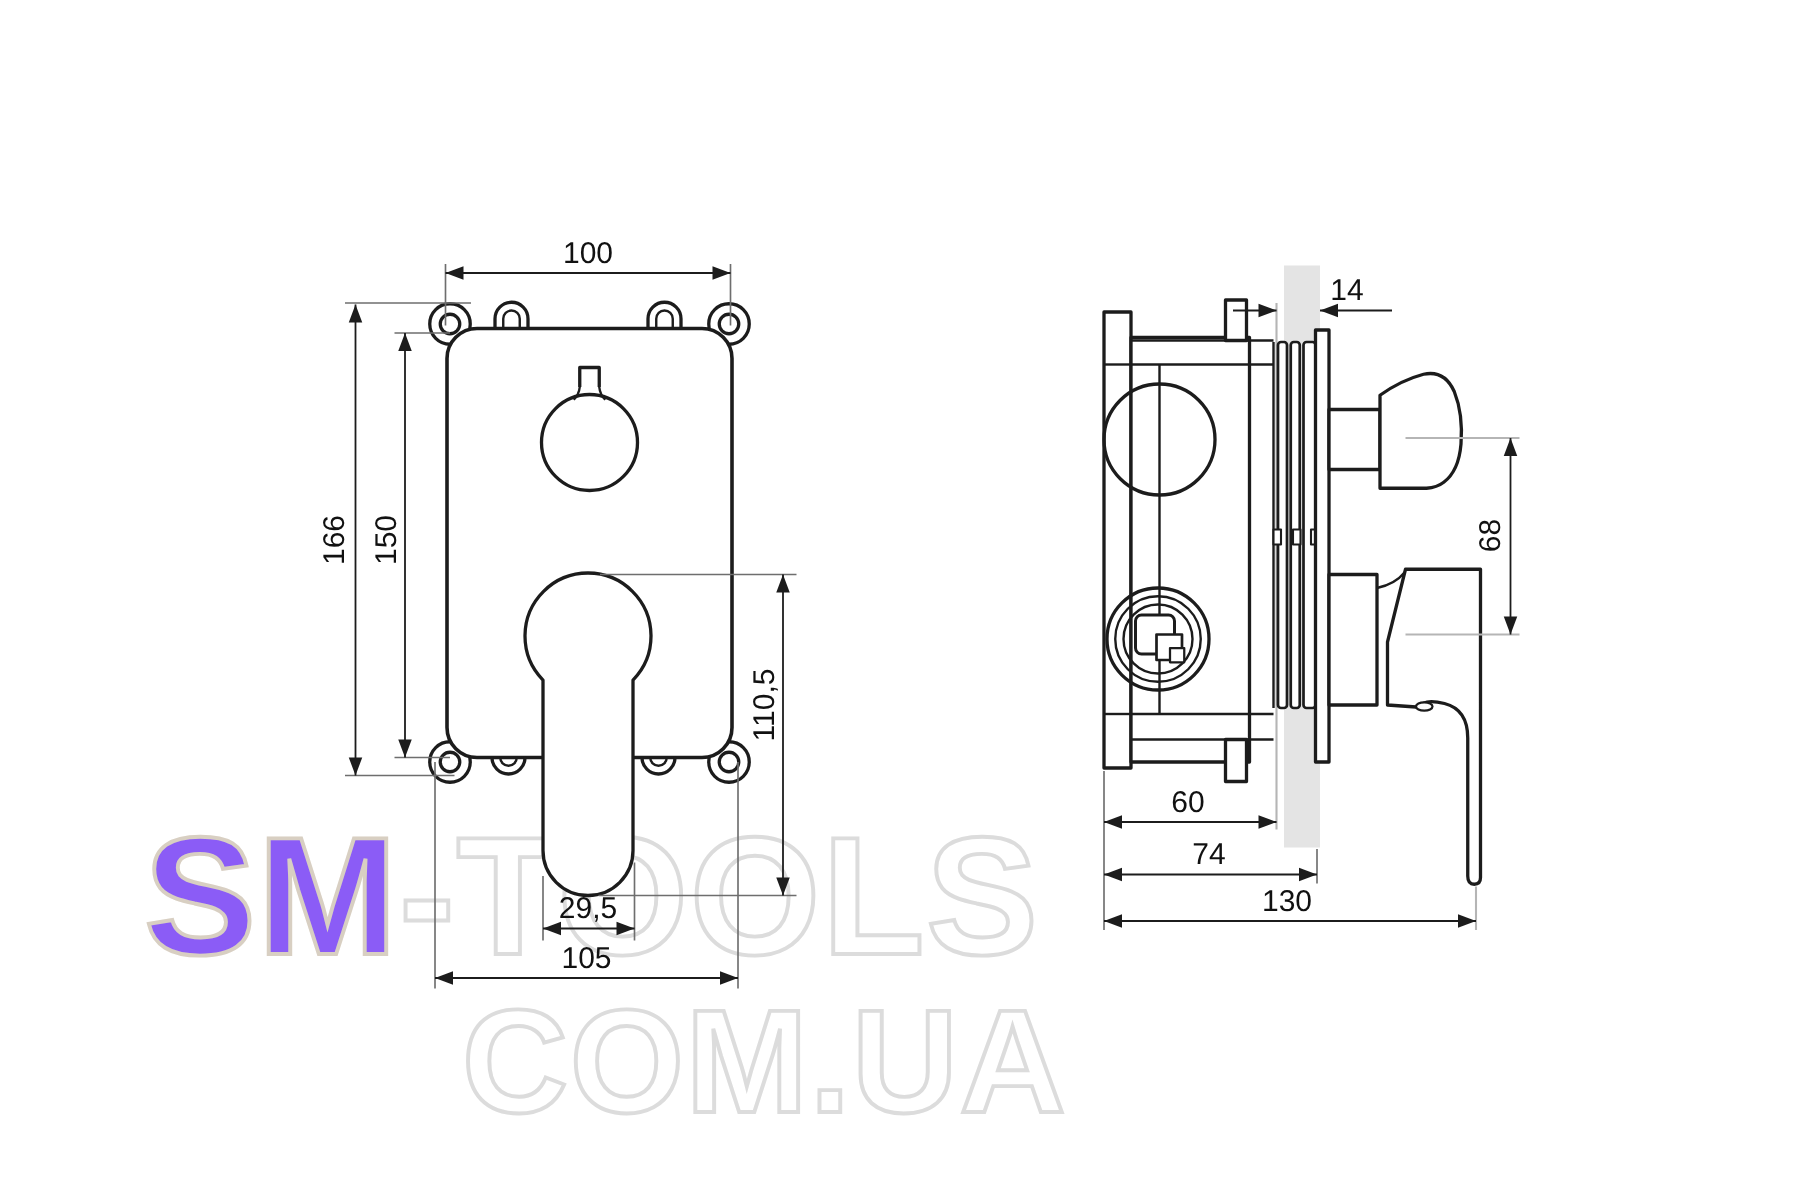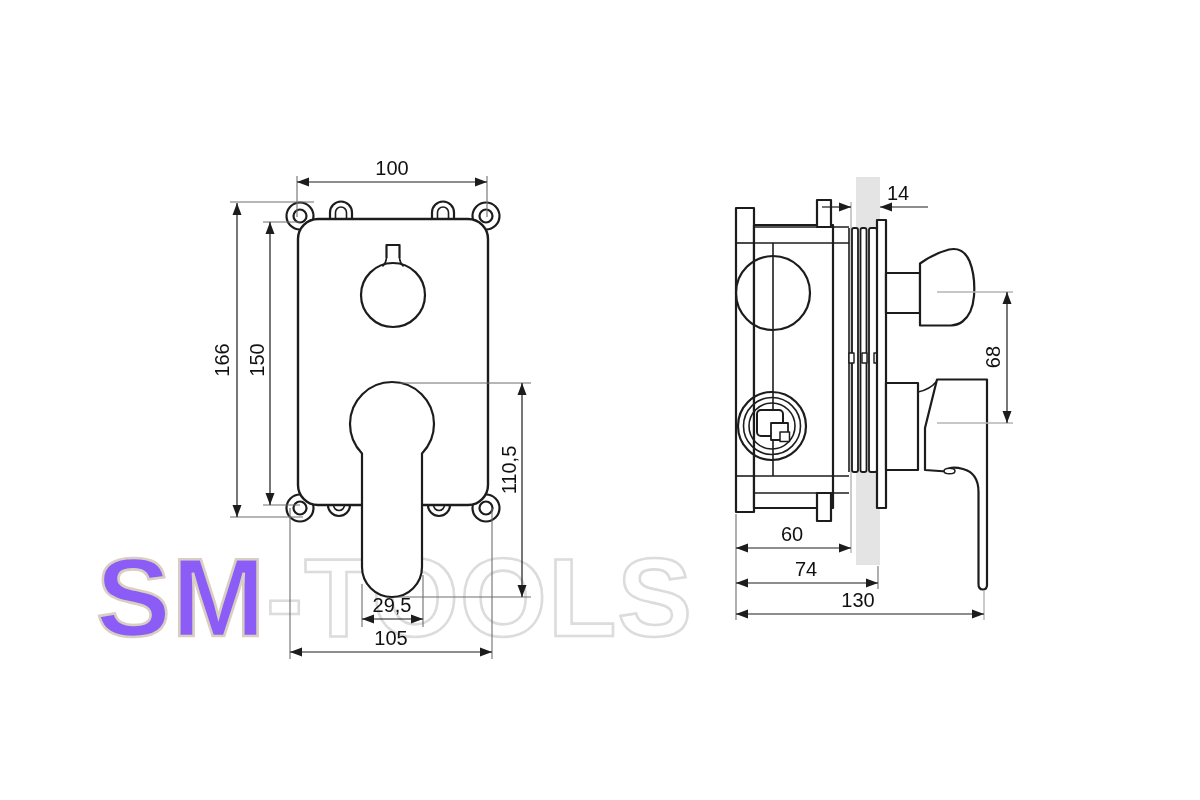--- a/index.html
+++ b/index.html
@@ -20,20 +20,21 @@
   .ext  {fill:none;stroke:#6e6e6e;stroke-width:1.1;}
   .gline{fill:none;stroke:#b5b5b5;stroke-width:1.4;}
   .dtext{font:20px "Liberation Sans",sans-serif;fill:#111;text-anchor:middle;}
 </style>
 </head>
 <body>
 
 <div class="canvas">
 
   <div class="watermark wm-line1"><span class="wm-filled">SM</span><span class="wm-outline">-TOOLS</span></div>
+  <div class="watermark wm-line2 wm-outline">COM.UA</div>
 
   <svg class="draw" width="1200" height="800" viewBox="0 0 1200 800">
 
     <g>
 
       <circle class="ol" cx="300" cy="216" r="13.5"></circle>
       <circle class="ol" cx="300" cy="216" r="6.5"></circle>
       <circle class="ol" cx="486" cy="216" r="13.5"></circle>
       <circle class="ol" cx="486" cy="216" r="6.5"></circle>
       <circle class="ol" cx="300" cy="508" r="13.5"></circle>

